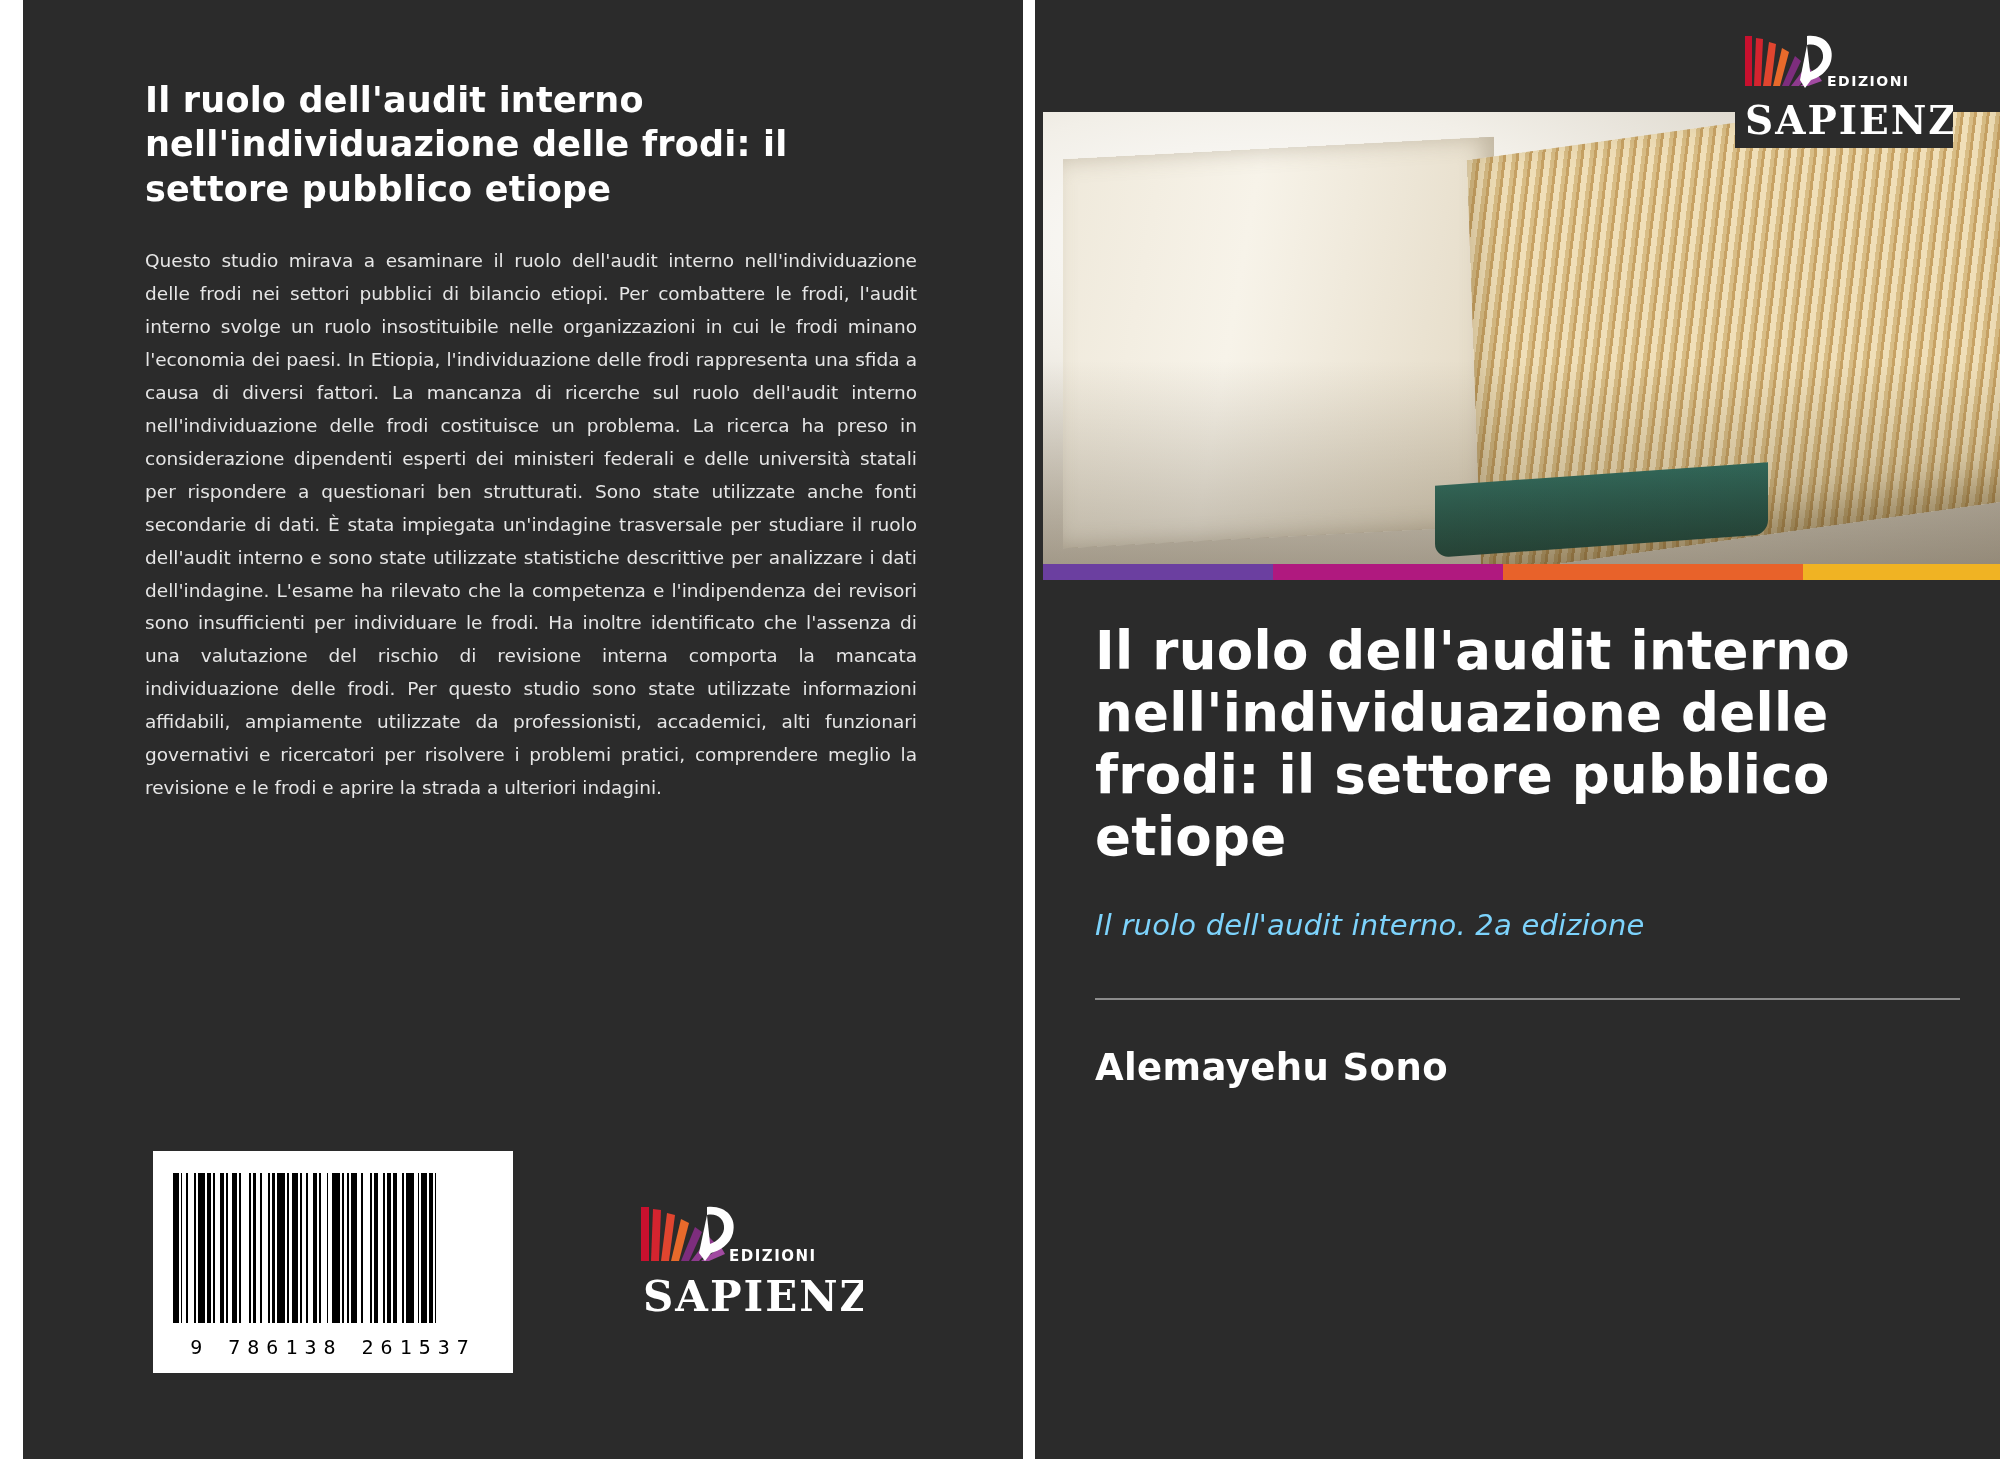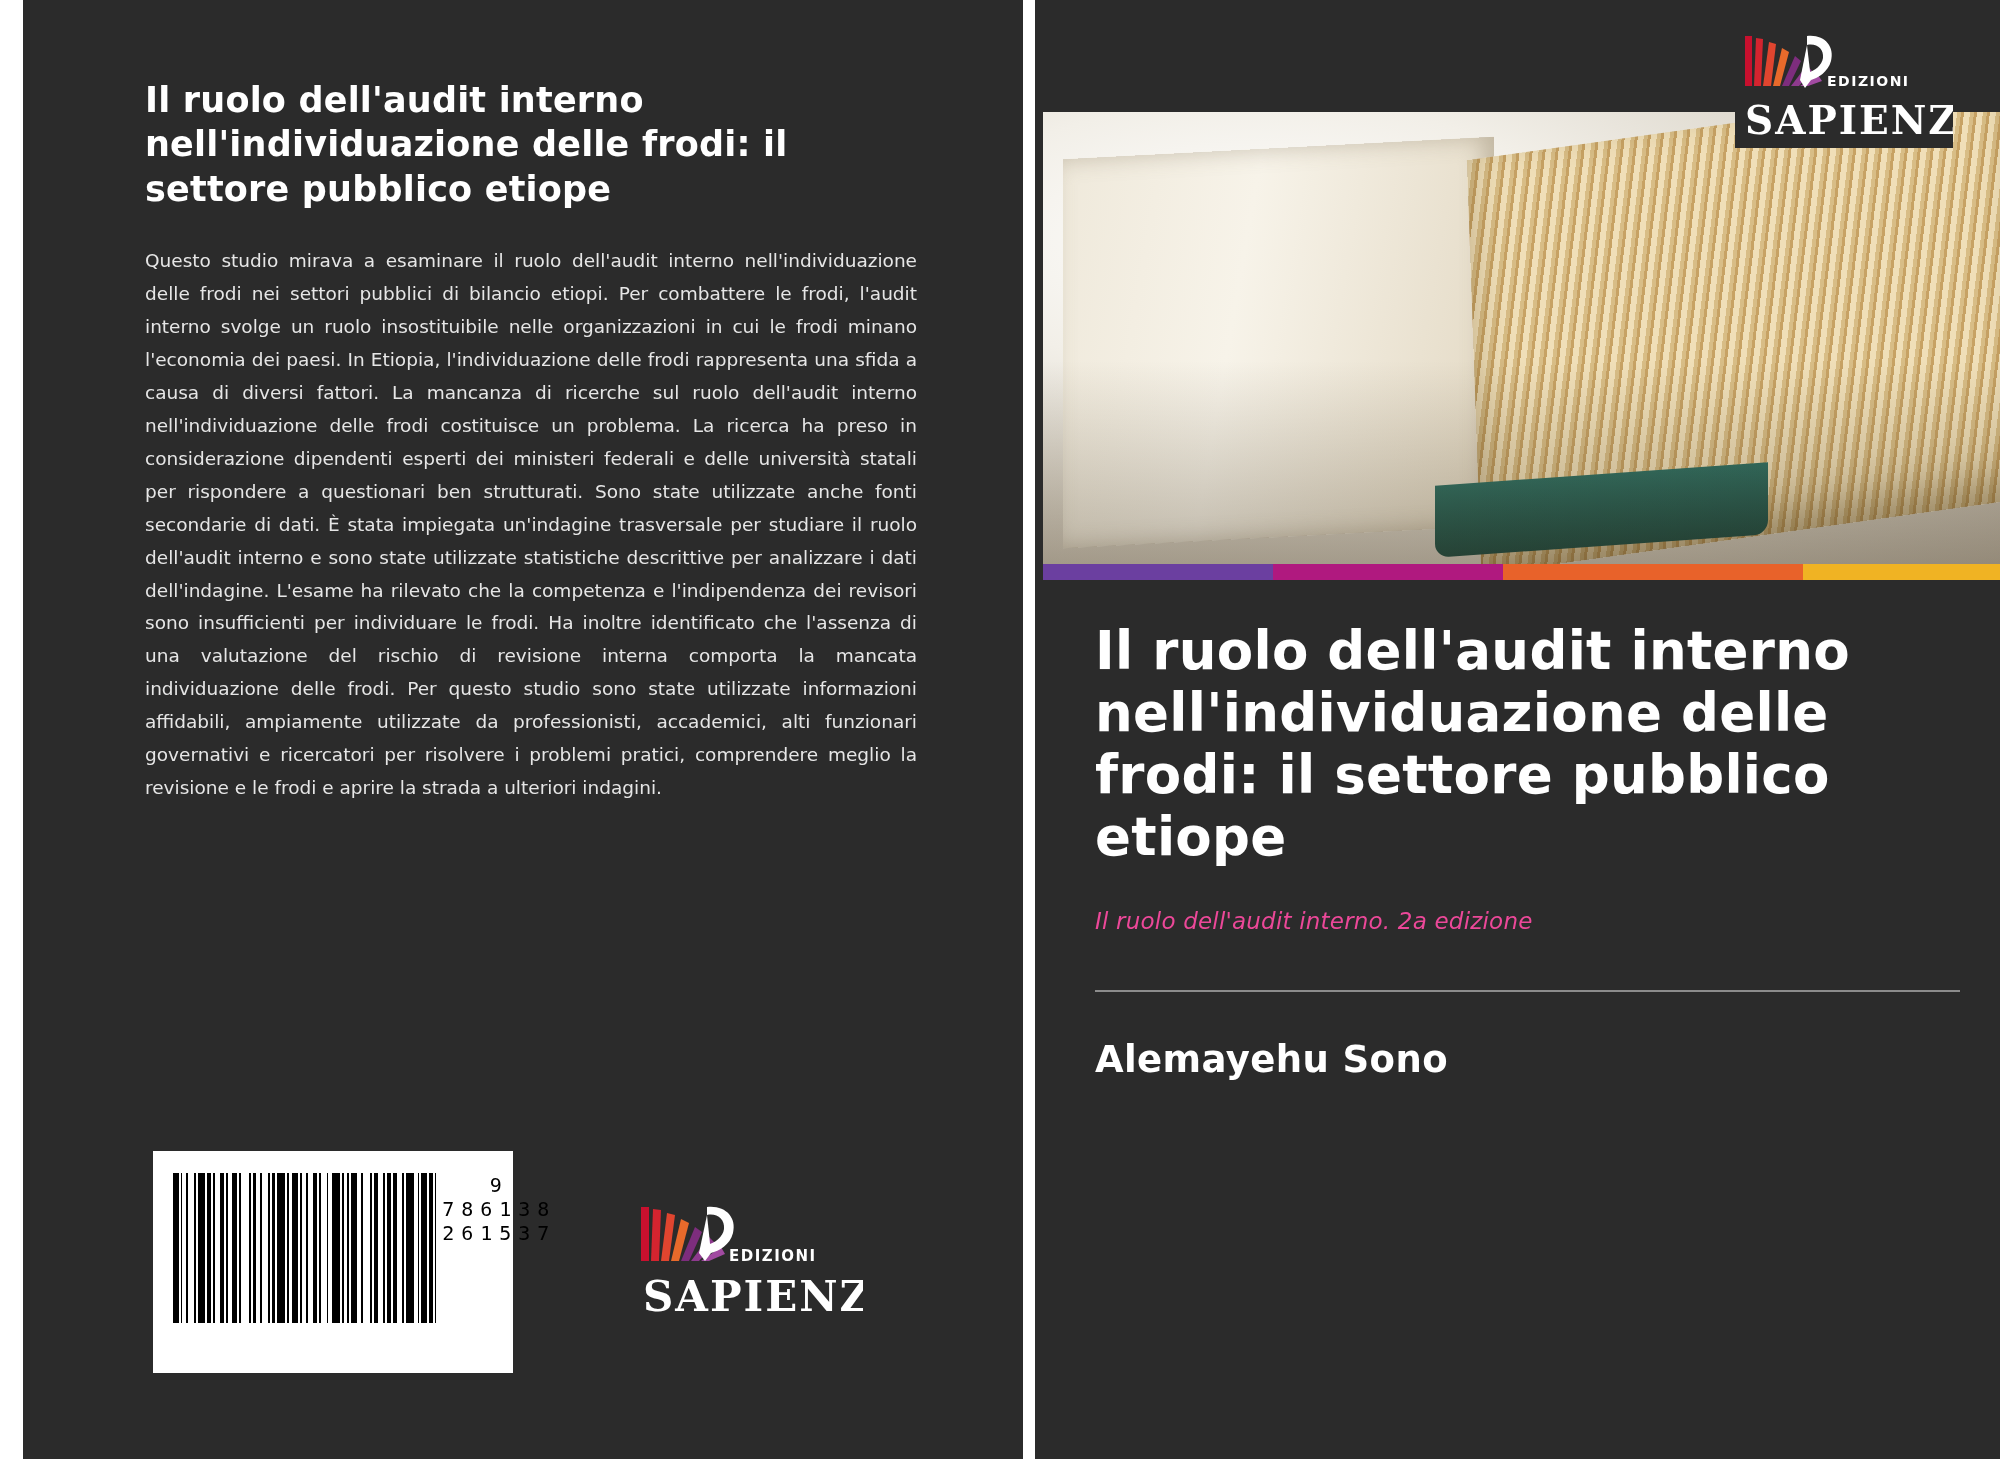--- a/index.html
+++ b/index.html
@@ -51,20 +51,21 @@
   }
 
   
   .barcode-box {
     position: absolute;
     left: 130px; bottom: 86px;
     width: 360px; height: 222px;
     background: #ffffff;
     padding: 22px 20px 10px 20px;
     display: flex;
+    flex-direction: column;
     justify-content: space-between;
   }
   .bars {
     height: 150px;
     width: 100%;
     display: flex;
     align-items: stretch;
     gap: 0;
   }
   .bars span { display: block; background: #000; }
@@ -164,22 +165,22 @@
   }
   .front-title {
     color: #ffffff;
     font-size: 53px;
     font-weight: bold;
     line-height: 1.17;
     letter-spacing: 0.3px;
   }
   .front-subtitle {
     margin-top: 40px;
-    color: #ec4899;
-    font-size: 23px;
+    color: #7dd3fc;
+    font-size: 29px;
     font-style: italic;
     letter-spacing: 0.2px;
   }
   .rule {
     margin-top: 56px;
     width: 865px;
     height: 2px;
     background: #8c8c8c;
   }
   .front-author {

